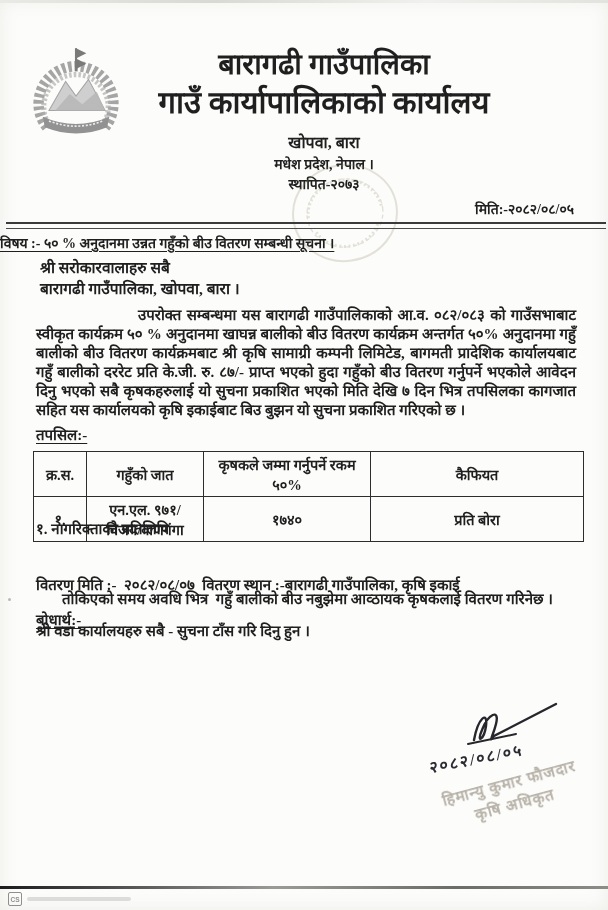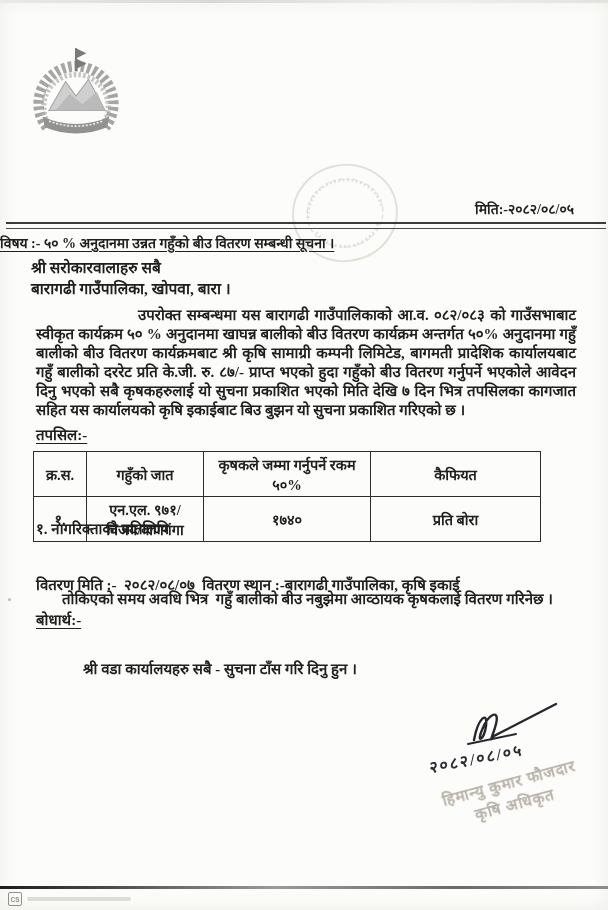--- a/index.html
+++ b/index.html
@@ -28,47 +28,47 @@
   .hdr-stamp { position:absolute; left:280px; top:158px; width:130px; height:110px;
     opacity:.22; transform:rotate(-8deg); pointer-events:none; }
 
   .rule { position:absolute; left:6px; right:2px; top:222px; height:4px;
     border-top:2.5px solid #3b3b3b; border-bottom:1.5px solid #4a4a4a; }
 
   
   .subject { position:absolute; left:0; right:0; top:233px; 
     font-size:14px; font-weight:700; }
   .subject span { text-decoration:underline; text-underline-offset:3px; }
-  .addressee { position:absolute; left:31px; top:257px; font-size:15.5px;
+  .addressee { position:absolute; left:40px; top:257px; font-size:15.5px;
     font-weight:700; line-height:21px; }
   .body-par { position:absolute; left:36px; right:32px; top:306px;
     font-size:15px; font-weight:600; line-height:19px;
     text-align:justify; text-indent:102px; }
   .body-par b { font-weight:800; }
   .tapasil { position:absolute; left:36px; top:424px; font-size:15px; font-weight:700;
     text-decoration:underline; text-underline-offset:3px; }
 
   
-  .seed-table { position:absolute; left:33px; top:451px; width:508px;
+  .seed-table { position:absolute; left:33px; top:451px; width:551px;
     border-collapse:collapse; font-size:14.5px; font-weight:700; }
   .seed-table th, .seed-table td { border:1.6px solid #2d2d2d; text-align:center;
     padding:2px 4px; white-space:pre-line; }
   .seed-table th { font-weight:700; height:24px; }
   .seed-table td { height:38px; vertical-align:middle; }
   .col-sn { width:44px; } .col-var { width:108px; } .col-amt { width:158px; }
 
   
   .ln { position:absolute; left:36px; font-size:15px; font-weight:700; white-space:pre; }
   .req   { top:518px; }
   .dist  { top:574px; }
   .note1 { top:567px; }
   .note2 { top:588px; left:62px; }
   .bodh  { top:609px; text-decoration:underline; text-underline-offset:3px; }
   .cc1   { top:631px; font-weight:600; }
-  .cc2   { top:658px; font-weight:600;margin-left:47px; }
+  .cc2   { top:620px; font-weight:600; }
 
   
   .sig-block { position:absolute; left:420px; top:700px; width:170px; height:80px; }
   .sig-svg { position:absolute; left:40px; top:0; }
   .sig-date { position:absolute; left:8px; top:42px; width:150px;
     font-size:16px; font-weight:700; color:#2b2b33;
     transform:rotate(-11deg) skewX(-6deg); letter-spacing:2px; }
   .name-stamp { position:absolute; left:412px; top:772px; width:200px;
     transform:rotate(-15deg); color:#b7b2a8; text-align:center;
     font-size:15.5px; font-weight:700; letter-spacing:1px; line-height:22px;
@@ -95,20 +95,27 @@
     <path d="M22,80 A36,36 0 1,1 78,80" fill="none" stroke="#8d8d8d" stroke-width="10" stroke-dasharray="3.5,2.6" opacity="0.85"></path>
     <path d="M26,80 A31,31 0 1,1 74,80" fill="none" stroke="#a8a8a8" stroke-width="5" stroke-dasharray="2.5,2" opacity="0.7"></path>
     <path d="M50,4 l10,5 -10,5 10,5 -10,5 z" fill="#6f6f6f"></path>
     <rect x="49" y="4" width="2" height="22" fill="#6f6f6f"></rect>
     <polygon points="24,64 40,36 50,50 62,34 78,64" fill="#cccccc" stroke="#9d9d9d" stroke-width="1"></polygon>
     <polygon points="30,64 44,48 56,58 70,46 78,64" fill="#b2b2b2" opacity="0.9"></polygon>
     <path d="M18,70 Q50,84 82,70 L80,80 Q50,92 20,80 Z" fill="#8a8a8a"></path>
     <path d="M24,74 q26,10 52,0" fill="none" stroke="#e8e8e8" stroke-width="1.6" stroke-dasharray="2,1.6"></path>
   </svg>
 
+  <div class="head-center">
+    <div class="title1">बारागढी गाउँपालिका</div>
+    <div class="title2">गाउँ कार्यापालिकाको कार्यालय</div>
+    <div class="addr1">खोपवा, बारा</div>
+    <div class="addr2">मधेश प्रदेश, नेपाल ।</div>
+    <div class="estd">स्थापित-२०७३</div>
+  </div>
 
   <div class="miti">मिति:-२०८२/०८/०५</div>
 
   <svg class="hdr-stamp" viewBox="0 0 130 110">
     <ellipse cx="65" cy="55" rx="52" ry="48" fill="none" stroke="#8a8268" stroke-width="2"></ellipse>
     <ellipse cx="65" cy="55" rx="38" ry="34" fill="none" stroke="#8a8268" stroke-width="1.4" stroke-dasharray="4,3"></ellipse>
     <path d="M28,55 a37,33 0 0,1 74,0" fill="none" stroke="#8a8268" stroke-width="3" stroke-dasharray="2,2.4"></path>
     <path d="M34,70 a33,28 0 0,0 62,0" fill="none" stroke="#8a8268" stroke-width="3" stroke-dasharray="2,2.6"></path>
   </svg>
 

